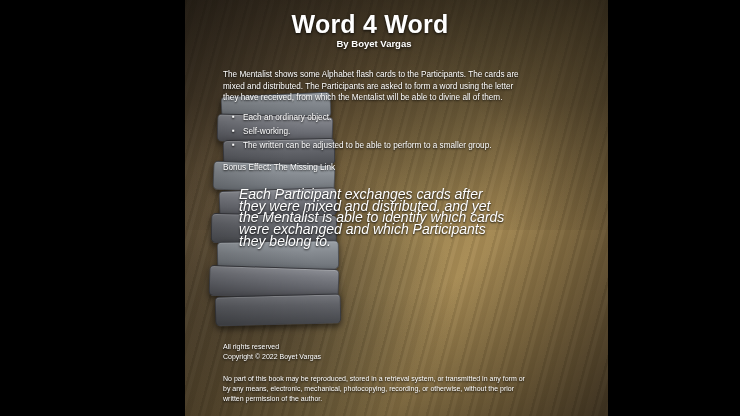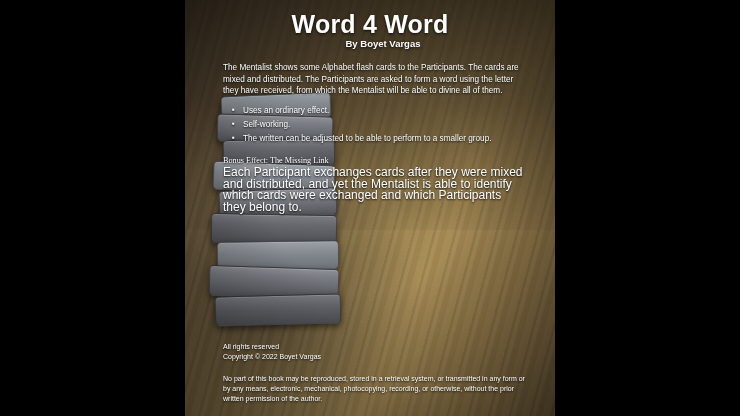--- a/index.html
+++ b/index.html
@@ -17,21 +17,21 @@
     position: relative;
     width: 740px;
     height: 416px;
     background: #000000;
   }
   
   #cover {
     position: absolute;
     left: 185px;
     top: 0px;
-    width: 370px;
+    width: 423px;
     height: 416px;
     overflow: hidden;
     background:
       radial-gradient(ellipse 60% 50% at 22% 72%, rgba(40,35,30,0.55) 0%, rgba(40,35,30,0.0) 70%),
       linear-gradient(115deg, #6d5a3f 0%, #7b6645 18%, #8a7247 35%, #9b8350 52%, #a88c55 65%, #8d7446 82%, #6a5637 100%);
   }
   
   #cover .grain {
     position: absolute;
     inset: 0;
@@ -83,39 +83,39 @@
     text-align: center;
     color: #ffffff;
     font-size: 25px;
     font-weight: bold;
     letter-spacing: 0.2px;
     text-shadow: 0 1px 3px rgba(0,0,0,0.8);
   }
   .subtitle {
     position: absolute;
     top: 38px;
-    left: 13px;
+    left: 4px;
     width: 370px;
     text-align: center;
     color: #ffffff;
     font-size: 9.5px;
     font-weight: bold;
     text-shadow: 0 1px 3px rgba(0,0,0,0.85);
   }
   .body-text {
     position: absolute;
     left: 38px;
     top: 62px;
     width: 300px;
     color: #ffffff;
     font-size: 8.2px;
     line-height: 11.6px;
     text-shadow: 0 1px 2px rgba(0,0,0,0.9);
   }
-  .body-text p { margin: 0 0 8px 0; }
+  .body-text p { margin: 7px 0 8px 0; }
   ul.features {
     margin: 0 0 0 0;
     padding: 0 0 0 20px;
     list-style: none;
   }
   ul.features li {
     position: relative;
     margin: 0 0 2.5px 0;
     font-size: 8.2px;
     line-height: 11.6px;
@@ -128,26 +128,26 @@
     font-size: 8px;
     color: #ffffff;
   }
   .bonus {
     margin-top: 10px;
   }
   .bonus .bonus-head {
     margin: 0 0 1px 0;
     font-size: 8.2px;
     line-height: 11.6px;
-    font-family: Liberation Serif, serif;
   }
   .bonus .bonus-body {
-    margin: 0;
-    font-size: 12px;
-    line-height: 11.6px;
+    margin: 16px;
+    font-size: 14px;
+    line-height: 11.6px;
+    font-style: italic;
   }
   .footer {
     position: absolute;
     left: 38px;
     bottom: 12px;
     width: 302px;
     color: #ffffff;
     font-size: 7px;
     line-height: 10px;
     text-shadow: 0 1px 2px rgba(0,0,0,0.9);
@@ -177,21 +177,21 @@
     </div>
 
     <div class="vignette"></div>
 
     <div class="title">Word 4 Word</div>
     <div class="subtitle">By Boyet Vargas</div>
 
     <div class="body-text">
       <p>The Mentalist shows some Alphabet flash cards to the Participants. The cards are mixed and distributed. The Participants are asked to form a word using the letter they have received, from which the Mentalist will be able to divine all of them.</p>
       <ul class="features">
-        <li>Uses an ordinary effect.</li>
+        <li>Each an ordinary object.</li>
         <li>Self-working.</li>
         <li>The written can be adjusted to be able to perform to a smaller group.</li>
       </ul>
       <div class="bonus">
         <p class="bonus-head">Bonus Effect: The Missing Link</p>
         <p class="bonus-body">Each Participant exchanges cards after they were mixed and distributed, and yet the Mentalist is able to identify which cards were exchanged and which Participants they belong to.</p>
       </div>
     </div>
 
     <div class="footer">

